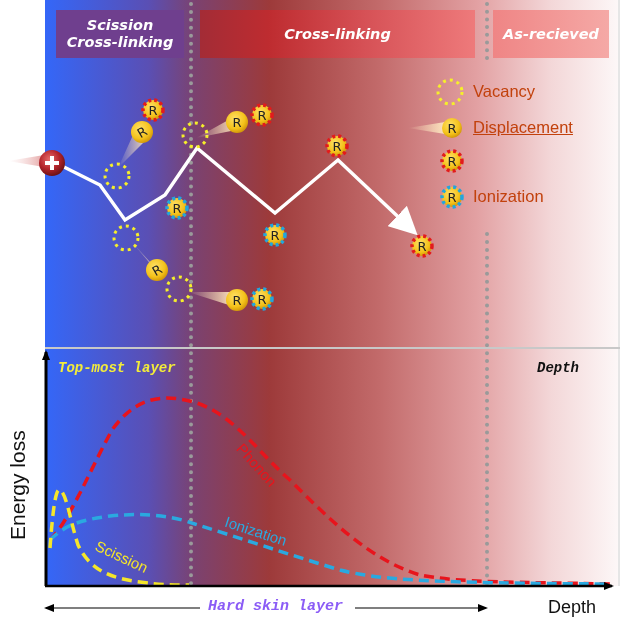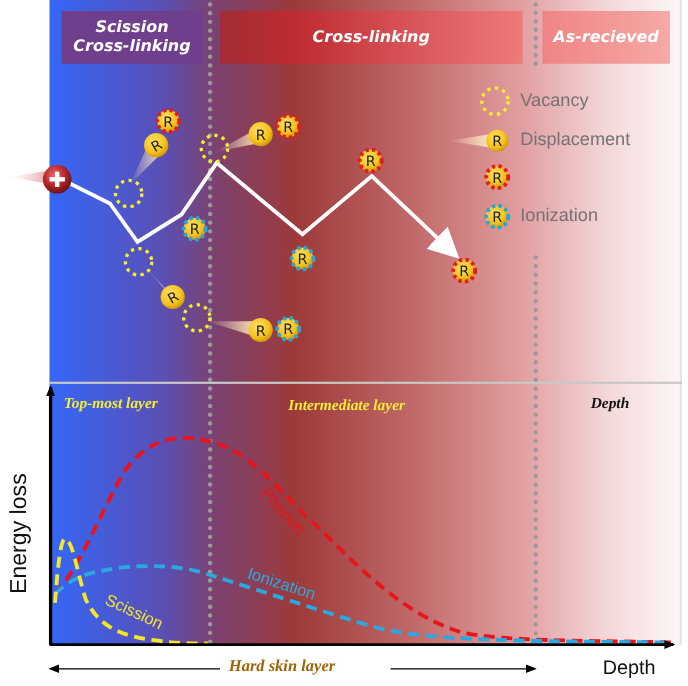--- a/index.html
+++ b/index.html
@@ -5,22 +5,22 @@
   html, body { margin:0; padding:0; background:#ffffff; }
   body { width:625px; height:624px; position:relative; overflow:hidden; font-family:"DejaVu Sans", sans-serif; }
   #stage { position:absolute; left:0; top:0; width:625px; height:440px; }
   .panel-bg { position:absolute; left:45px; top:0; width:575px; height:586px;
     background: linear-gradient(to right, #3467f8 0%, #5a4fb4 18%, #7b4270 26%, #9d3a3a 39%, #c26a6a 58%, #e2a0a2 75%, #f3d7d8 88%, #fdf8f8 100%); }
   .panel-border { position:absolute; left:45px; top:0; width:575px; height:586px; border-right:2px solid #e6e6e6; box-sizing:border-box; }
   .divider-h { position:absolute; left:45px; top:347px; width:575px; height:2px; background:#c8c8c8; }
   .vdot { position:absolute; width:0; border-left:4px dotted #9a9a9a; }
   .hdr { position:absolute; top:10px; height:48px; display:flex; align-items:center; justify-content:center; text-align:center;
          color:#ffffff; font-style:italic; font-weight:bold; font-size:14.5px; line-height:17px; font-family:"DejaVu Sans", sans-serif; }
-  .legend-text { position:absolute; font-family:"Liberation Sans", sans-serif; font-size:16.5px; color:#737373; }
-  .layer-label { position:absolute; font-style:italic; font-weight:bold; font-size:14px; font-family:Liberation Serif, serif; }
+  .legend-text { position:absolute; font-family:"Liberation Sans", sans-serif; font-size:16.5px; color:#c2410c; }
+  .layer-label { position:absolute; font-style:italic; font-weight:bold; font-size:14px; font-family:Liberation Mono, monospace; }
   .axis-label { position:absolute; font-family:"Liberation Sans", sans-serif; color:#111; }
   .curve-label { position:absolute; font-family:"Liberation Sans", sans-serif; font-size:15px; }
   svg { position:absolute; left:0; top:0; overflow:visible; }
   .svg-text { font-family:"DejaVu Sans", sans-serif; }
 </style>
 </head>
 <body>
 
 <div id="stage">
   <div class="panel-bg"></div>
@@ -173,27 +173,26 @@
     <path d="M50,548 C52,520 55,490 59,490 C66,490 70,520 78,545 C90,570 110,578 140,582 C160,585 175,585 189,585" fill="none" stroke="#f5e62a" stroke-width="3.5" stroke-dasharray="10 6"></path>
 
     <line x1="46" y1="586" x2="46" y2="352" stroke="#000" stroke-width="3" marker-end="url(#arrowKs)"></line>
     <line x1="45" y1="586" x2="612" y2="586" stroke="#000" stroke-width="2.5" marker-end="url(#arrowKs)"></line>
 
     <line x1="200" y1="608" x2="46" y2="608" stroke="#000" stroke-width="1.2" marker-end="url(#arrowKs)"></line>
     <line x1="355" y1="608" x2="486" y2="608" stroke="#000" stroke-width="1.2" marker-end="url(#arrowKs)"></line>
   </svg>
 
   <div class="legend-text" style="left:473px; top:82px;">Vacancy</div>
-  <div class="legend-text" style="left:473px; top:118px;">Displacement</div>
+  <div class="legend-text" style="left:473px; top:118px;text-decoration:underline;">Displacement</div>
   <div class="legend-text" style="left:473px; top:187px;">Ionization</div>
 
   <div class="layer-label" style="left:58px; top:360px; color:#f3ec3a;">Top-most layer</div>
-  <div class="layer-label" style="left:262px; top:362px; color:#f3ec3a;">Intermediate layer</div>
   <div class="layer-label" style="left:537px; top:360px; color:#111;">Depth</div>
 
   <div class="curve-label" style="left:246px; top:440px; color:#e8141c; transform:rotate(48deg); transform-origin:left top;">Phonon</div>
   <div class="curve-label" style="left:228px; top:513px; color:#2aa9e0; transform:rotate(18deg); transform-origin:left top;">Ionization</div>
   <div class="curve-label" style="left:100px; top:537px; color:#f5e62a; transform:rotate(25deg); transform-origin:left top;">Scission</div>
 
   <div class="axis-label" style="left:6px; top:540px; font-size:21px; transform:rotate(-90deg); transform-origin:left top; white-space:nowrap;">Energy loss</div>
   <div class="axis-label" style="left:548px; top:597px; font-size:18px;">Depth</div>
-  <div class="layer-label" style="left:208px; top:598px; color:#a16207; font-size:15px;">Hard skin layer</div>
+  <div class="layer-label" style="left:208px; top:598px; color:#8b5cf6; font-size:15px;">Hard skin layer</div>
 </div>
 
 </body></html>

